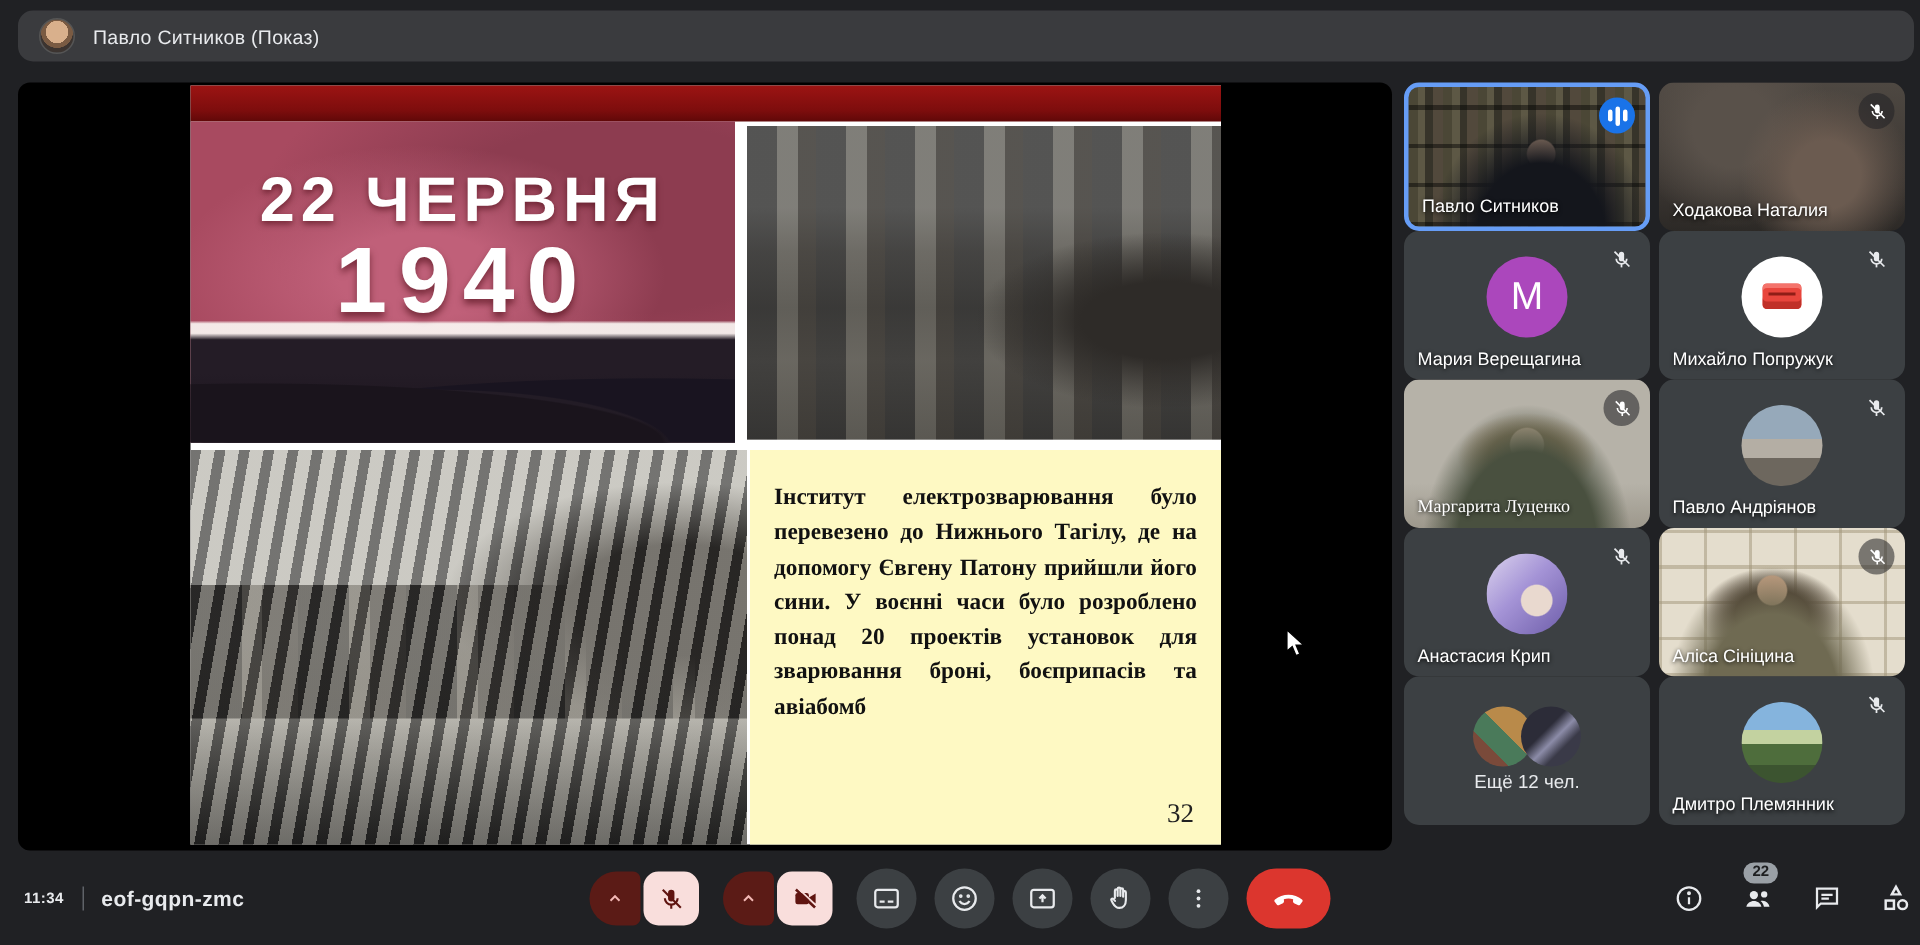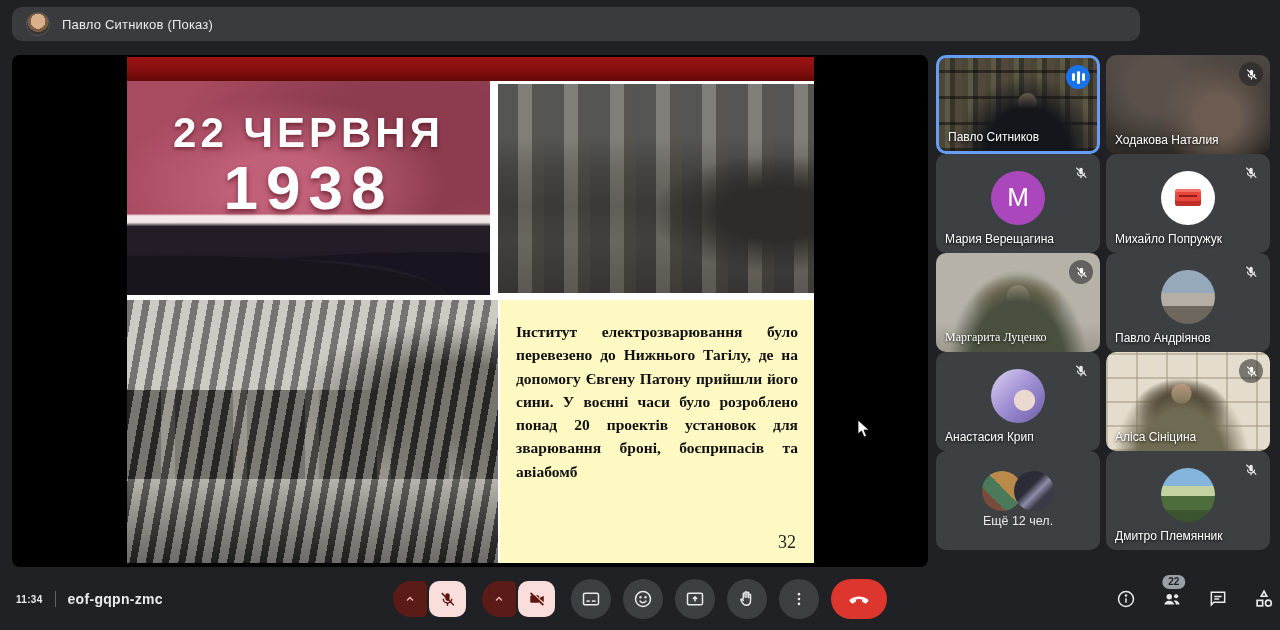--- a/index.html
+++ b/index.html
@@ -1,20 +1,20 @@
 <!DOCTYPE html>
 <html><head>
 <meta charset="utf-8">
 <style>
   * { margin:0; padding:0; box-sizing:border-box; }
   html,body { width:1280px; height:630px; overflow:hidden; }
   body { background:#202124; font-family:"Liberation Sans", sans-serif; position:relative; }
 
   
-  .top-bar { position:absolute; left:12px; top:7px; width:1128px; height:34px;
+  .top-bar { position:absolute; left:12px; top:7px; width:1264px; height:34px;
     background:#3a3b3e; border-radius:10px; display:flex; align-items:center; padding:0 14px; }
   .presenter-avatar { width:24px; height:24px; border-radius:50%;
     background:radial-gradient(circle at 50% 38%, #d9b08c 0 42%, #7a5b43 43% 60%, #3c3430 61%);
     border:1px solid #555; flex:0 0 auto; }
   .presenter-name { color:#e8eaed; font-size:13px; margin-left:12px; letter-spacing:.2px; }
 
   
   .main-stage { position:absolute; left:12px; top:55px; width:916px; height:512px;
     background:#000; border-radius:8px; overflow:hidden; }
   .slide { position:absolute; left:115px; top:2px; width:687px; height:506px; background:#fff; }
@@ -157,21 +157,21 @@
   <div class="presenter-avatar"></div>
   <div class="presenter-name">Павло Ситников (Показ)</div>
 </div>
 
 <div class="main-stage">
   <div class="slide">
     <div class="slide-band"></div>
 
     <div class="slide-img-1941">
       <div class="slide-title-1">22 ЧЕРВНЯ</div>
-      <div class="slide-title-2">1938</div>
+      <div class="slide-title-2">1940</div>
       <div class="silhouette"></div>
     </div>
 
     <div class="slide-photo-train"></div>
     <div class="slide-photo-flatcar"></div>
 
     <div class="slide-text">
       <p>Інститут електрозварювання було перевезено до Нижнього Тагілу, де на допомогу Євгену Патону прийшли його сини. У воєнні часи було розроблено понад 20 проектів установок для зварювання броні, боєприпасів та авіабомб</p>
       <div class="page-number">32</div>
     </div>

